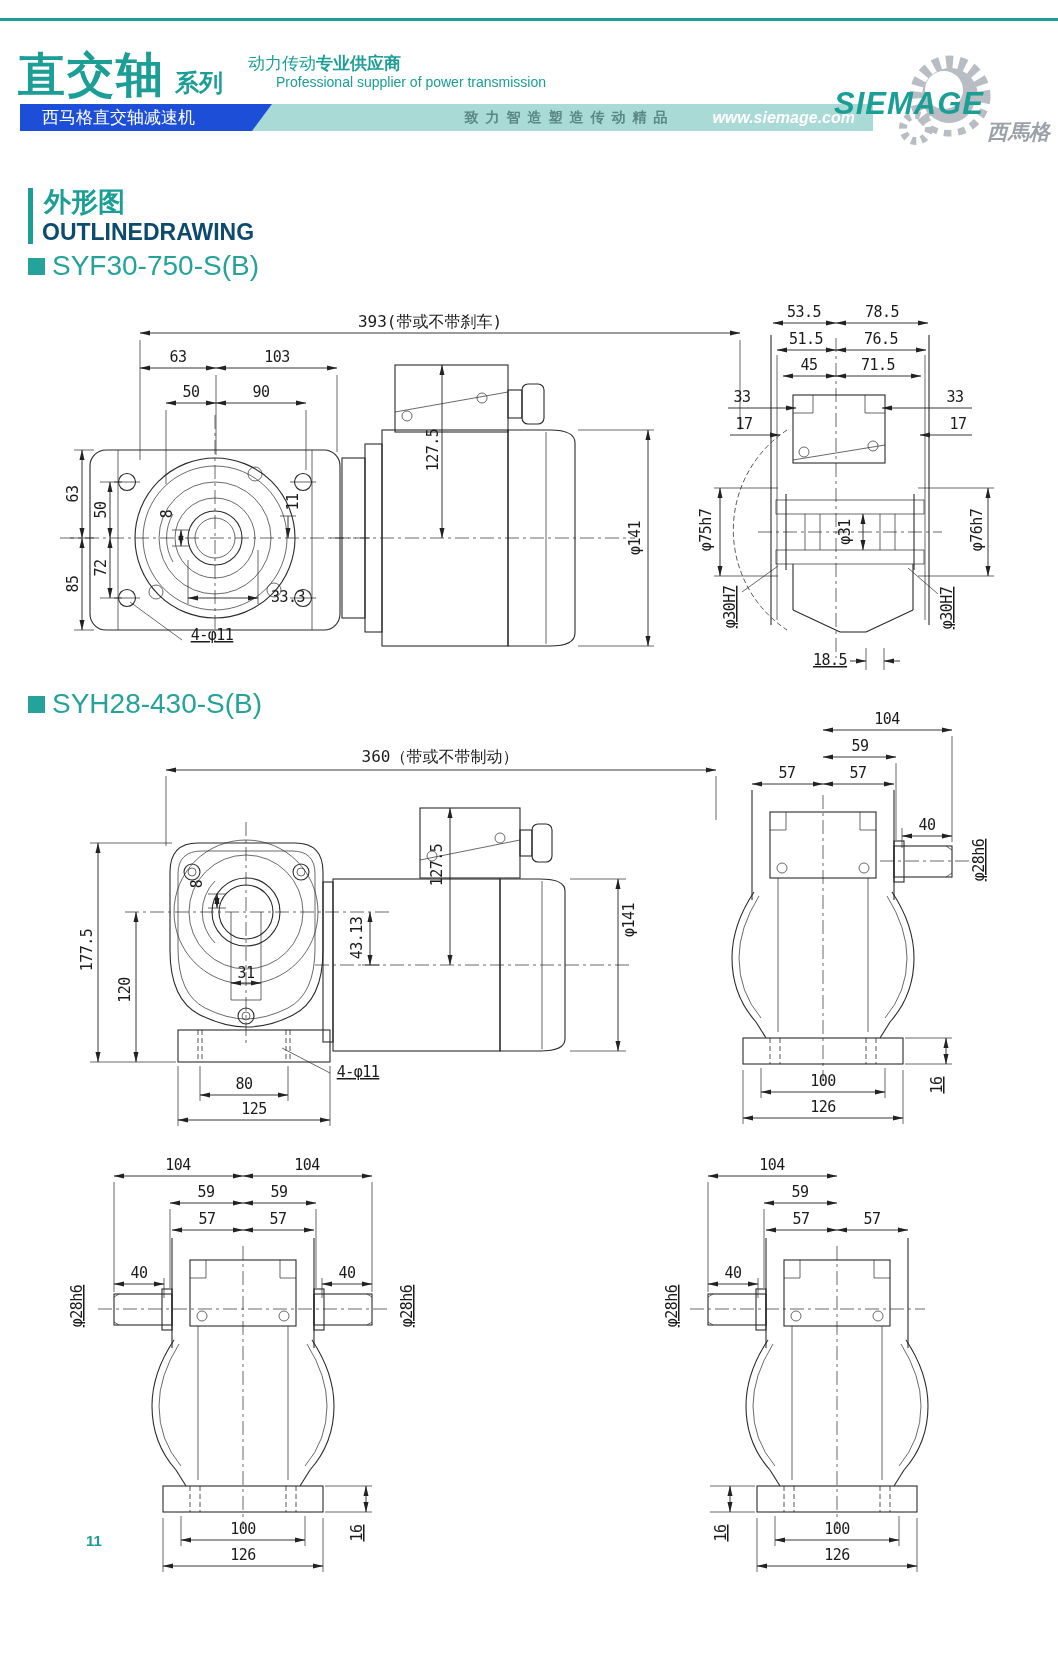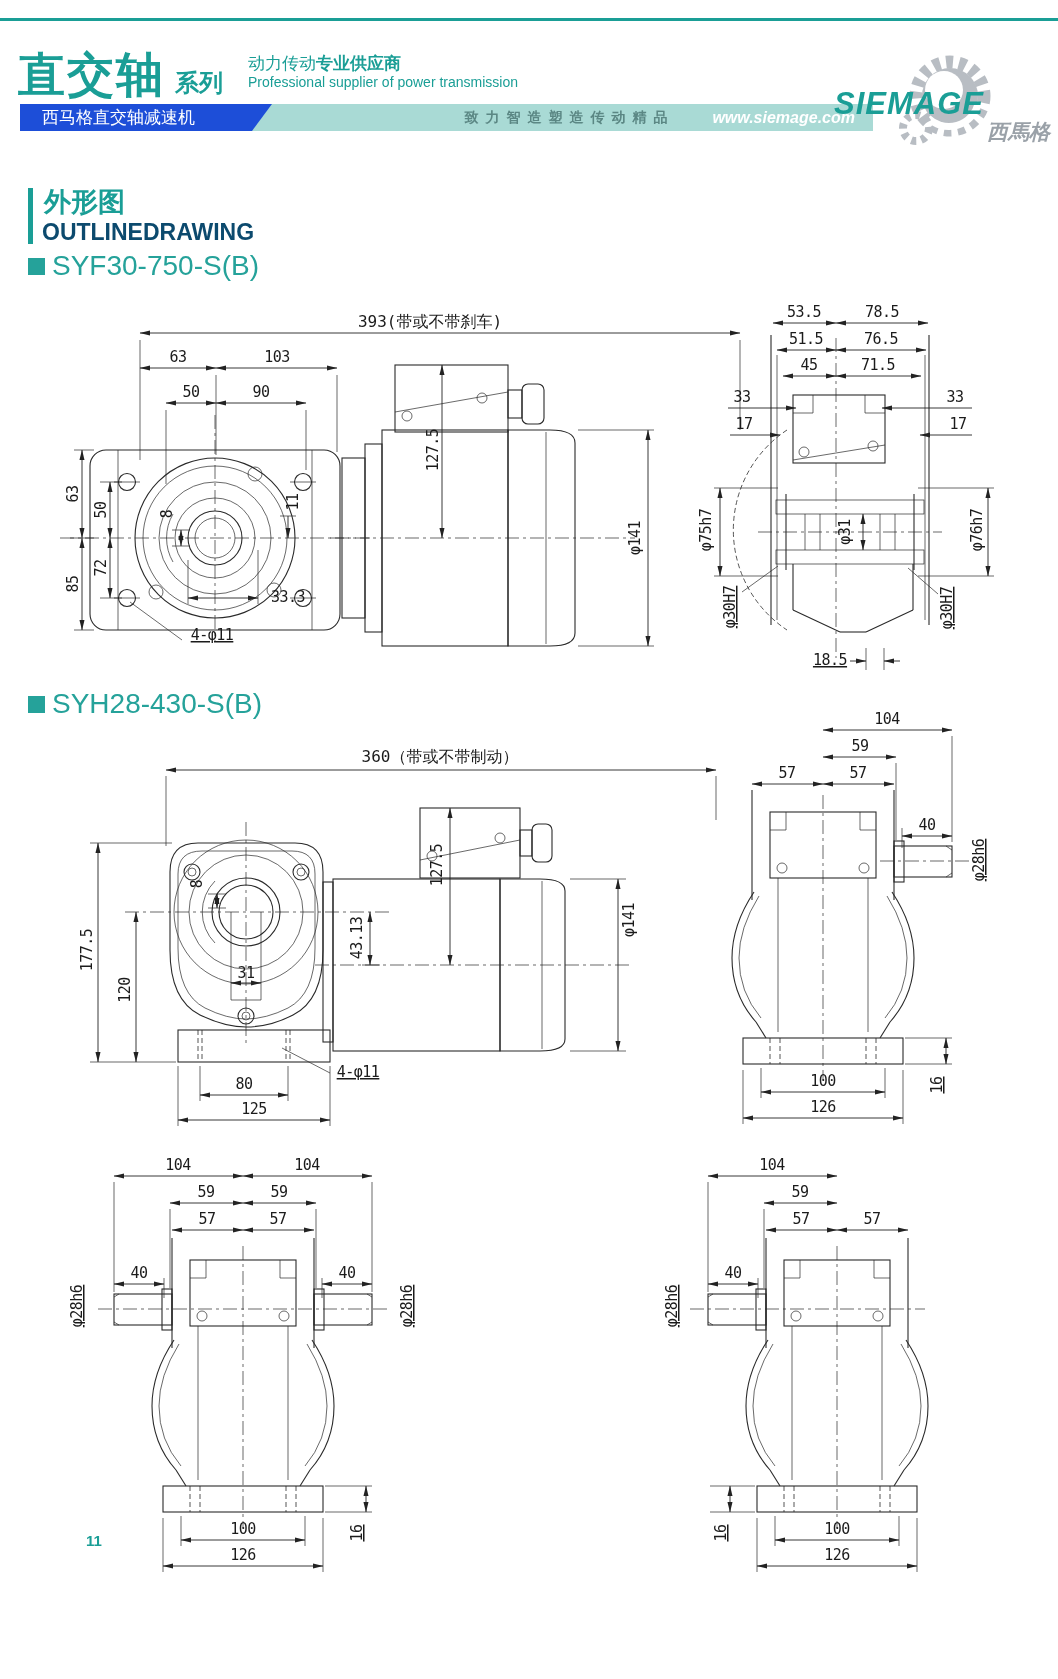--- a/index.html
+++ b/index.html
@@ -5,21 +5,21 @@
   html,body{margin:0;padding:0;background:#fff;}
   .page{position:relative;width:1058px;height:1679px;background:#fff;overflow:hidden;
         font-family:"Liberation Sans",sans-serif;padding-left:48px;}
   .topline{position:absolute;left:0;top:18px;width:1058px;height:3px;background:#1a9e96;}
   .series{position:absolute;left:18px;top:44px;color:#1a9e96;white-space:nowrap;}
   .series .big{font-size:47px;font-weight:bold;letter-spacing:2px;}
   .series .small{font-size:24px;font-weight:bold;margin-left:10px;}
   .slogans{position:absolute;left:248px;top:53px;color:#1a9e96;line-height:1.25;}
   .slogans .cn{font-size:17px;}
   .slogans .cn b{font-weight:bold;}
-  .slogans .en{font-size:14px;}
+  .slogans .en{font-size:14px;margin-left:28px;}
   .banner{position:absolute;left:20px;top:104px;width:853px;height:27px;background:#a9dad5;}
   .banner-dark{position:absolute;left:0;top:0;width:252px;height:27px;background:#1d4ed8;
     clip-path:polygon(0 0,100% 0,calc(100% - 20px) 100%,0 100%);
     color:#fff;font-size:17px;line-height:27px;padding-left:22px;box-sizing:border-box;}
   .banner-right{position:absolute;right:18px;top:0;height:27px;display:flex;align-items:center;gap:38px;}
   .banner-slogan{color:#5b8784;font-size:14px;letter-spacing:7px;font-weight:bold;}
   .banner-site{color:#fff;font-size:16px;font-weight:bold;font-style:italic;}
   .logo{position:absolute;left:828px;top:46px;width:222px;height:100px;}
   .logo .brand{position:absolute;left:6px;top:40px;color:#1a9e96;font-size:31px;font-weight:bold;
     font-style:italic;letter-spacing:1px;}

